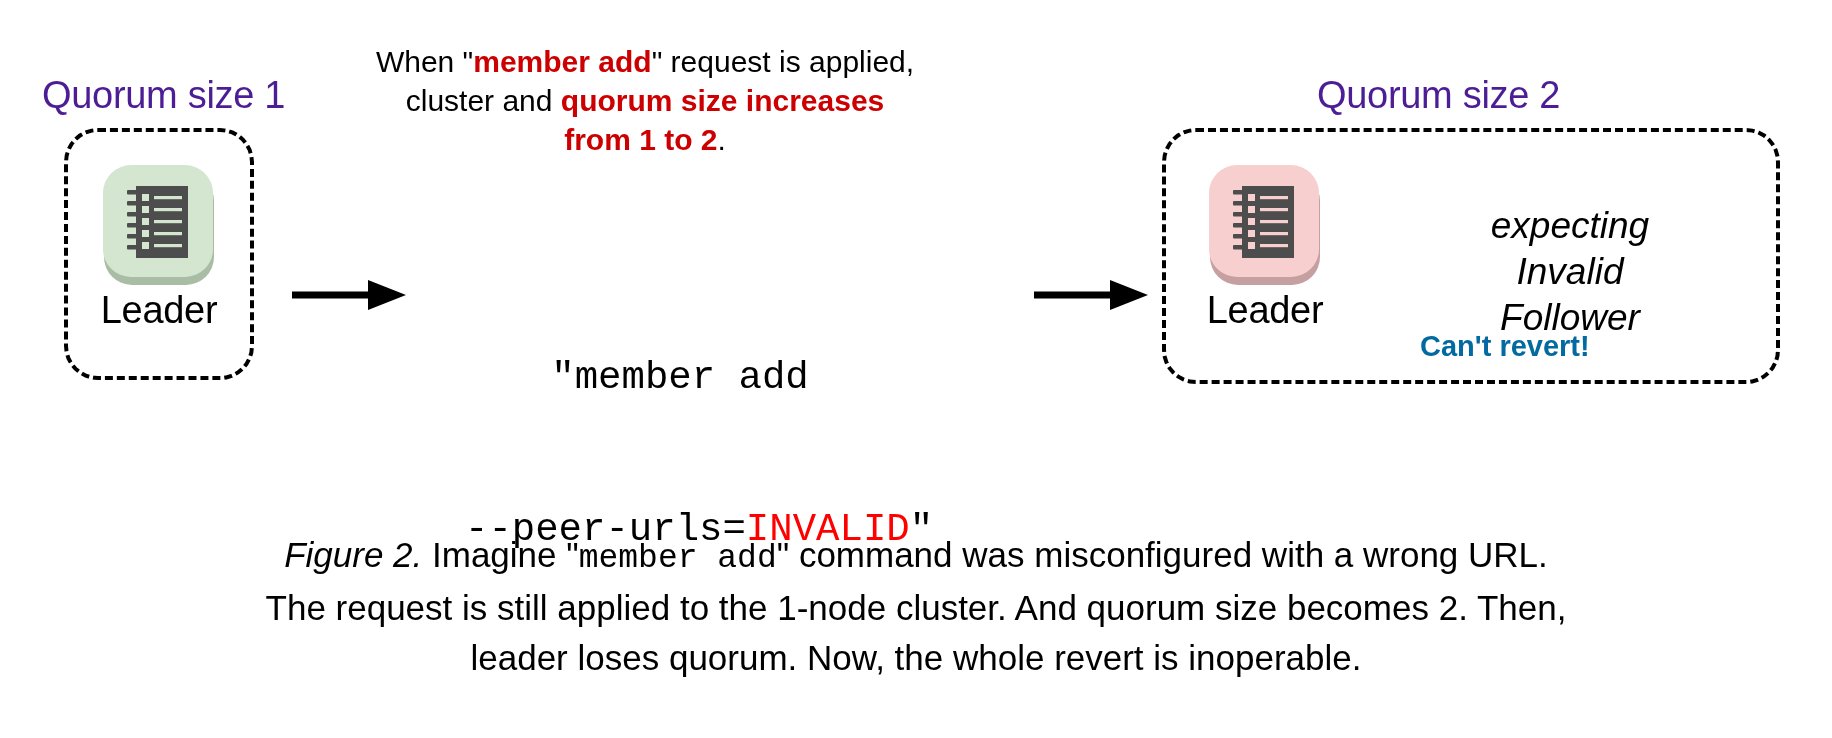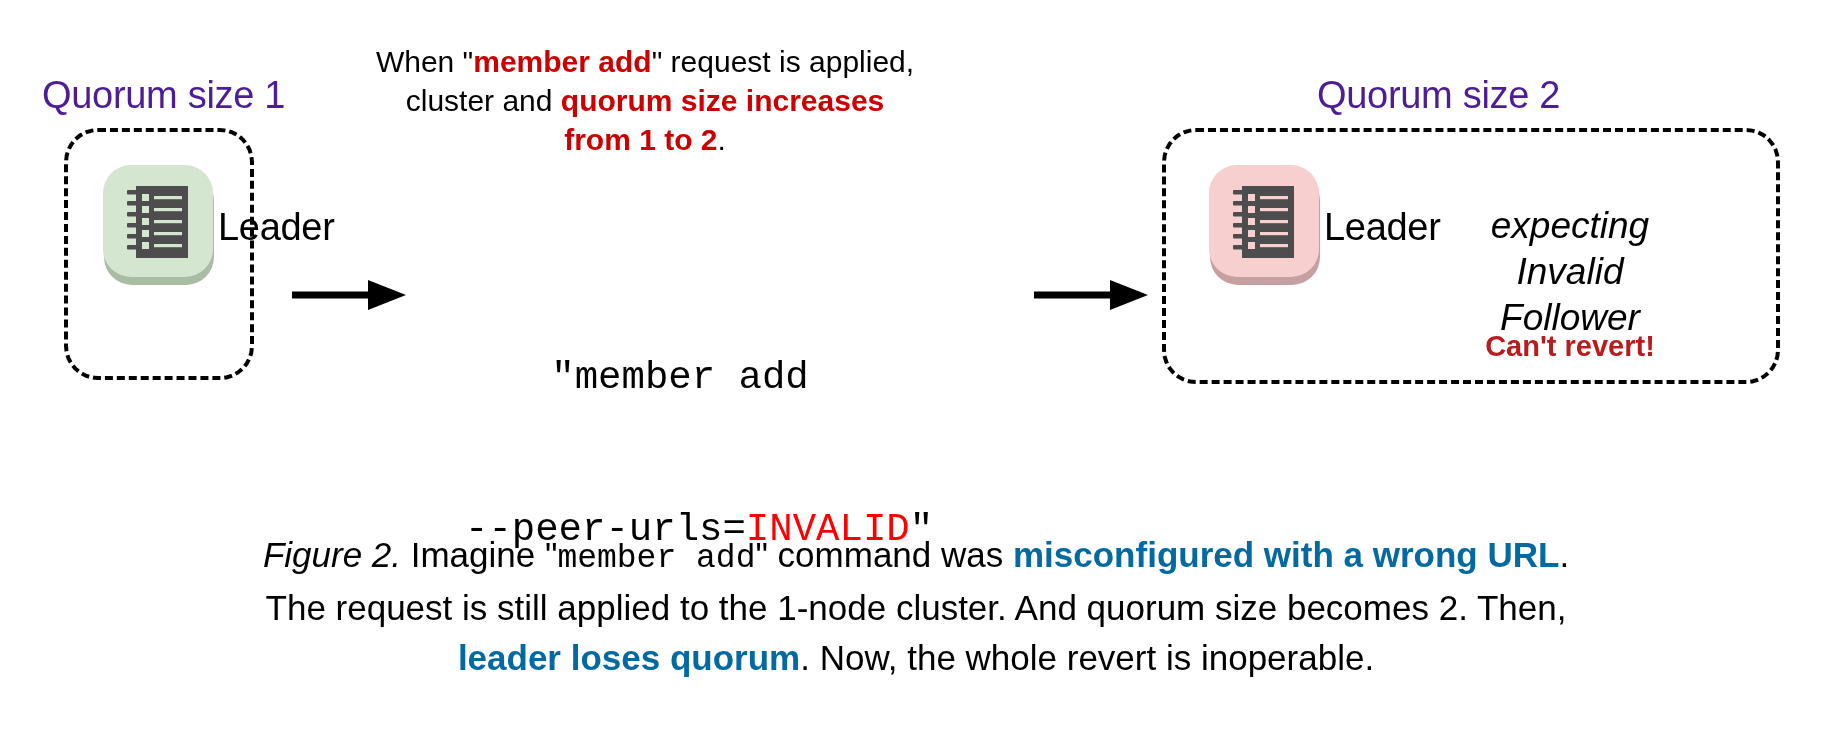--- a/index.html
+++ b/index.html
@@ -38,20 +38,21 @@
     border: 4px dashed #000000;
     border-radius: 34px;
     box-sizing: border-box;
     background: transparent;
   }
 
   
   .node {
     position: absolute;
     display: flex;
+    flex-direction: column;
     align-items: center;
   }
   .icon-tile {
     position: relative;
     width: 118px;
     height: 122px;
   }
   .icon-tile .shadow {
     position: absolute;
     left: 4px;
@@ -110,35 +111,35 @@
     font-size: 37px;
     font-style: italic;
     line-height: 1.24;
     text-align: center;
     white-space: nowrap;
     margin-top: 35px;
   }
   .status-alert {
     font-size: 29px;
     font-weight: 700;
-    color: #b91c1c;
-    text-align: center;
+    color: #0369a1;
+    text-align: left;
     white-space: nowrap;
   }
 
   
   .caption {
     font-size: 35px;
     line-height: 1.42;
     text-align: center;
     color: #000;
     width: 100%;
   }
   .caption i { font-style: italic; }
-  .caption b { color: #0369a1; font-weight: 700; }
+  .caption b { color: #000000; font-weight: 400; }
   .caption code {
     font-family: "Liberation Mono", "DejaVu Sans Mono", monospace;
     font-size: 33px;
   }
 </style>
 </head>
 <body>
 
 <div class="stage">
 

